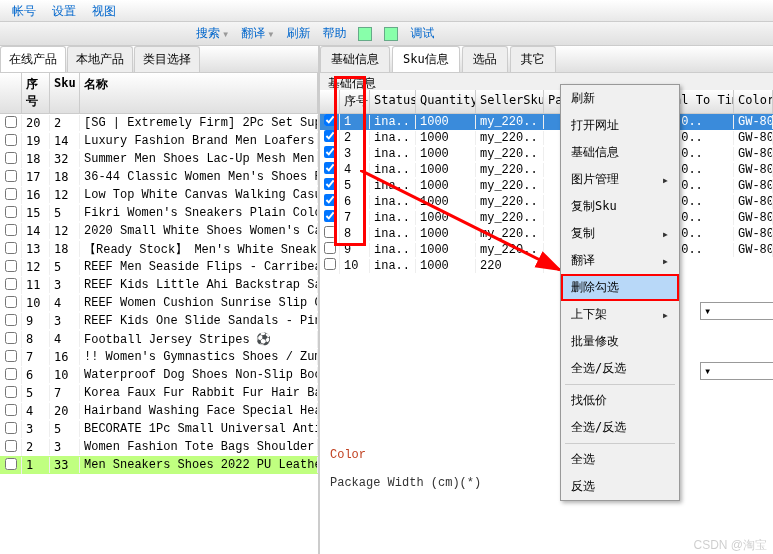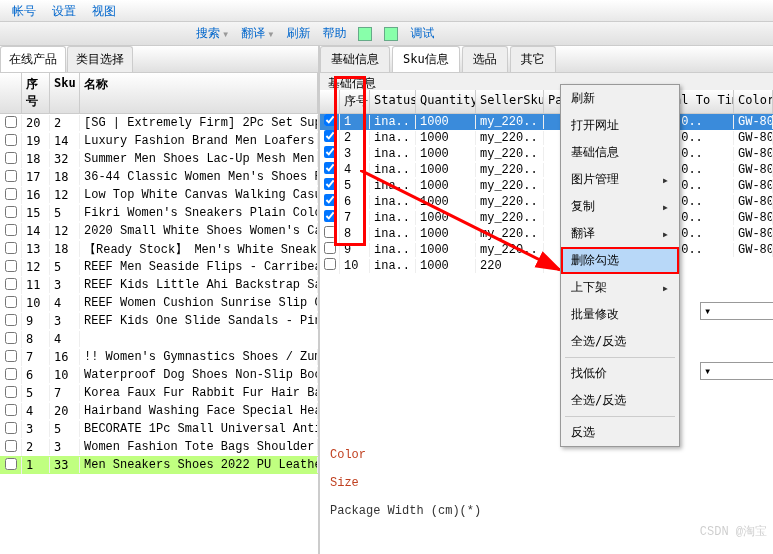--- a/index.html
+++ b/index.html
@@ -42,21 +42,21 @@
 .ctxmenu { position: absolute; background: #f0f0f0; border: 1px solid #999; box-shadow: 2px 2px 4px rgba(0,0,0,0.3); z-index: 10; width: 120px; top: 84px; left: 560px; }
 .ctxmenu .mi { padding: 5px 10px; display: flex; justify-content: space-between; align-items: center; }
 .ctxmenu .mi.sel { background: #b8d8f8; border: 2px solid red; padding: 3px 8px; }
 .ctxmenu .arrow-r::after { content: '▸'; color: #333; }
 .fields { padding: 6px 10px; margin-top: 166px; display: flex; flex-direction: column; gap: 14px; }
 .fields .lbl { font-family: "Courier New", monospace; color: #333; }
 .fields .lbl.section { color: #c04020; }
 .combo { border: 1px solid #999; padding: 1px 3px; width: 150px; background: #fff; display: flex; justify-content: space-between; }
 .combo::after { content: '▾'; }
 input[type=checkbox] { width: 12px; height: 12px; margin: 0; }
-.watermark { position: absolute; right: 6px; bottom: 14px; color: rgba(0,0,0,0.2); font-size: 12px; font-family: Liberation Mono, monospace; pointer-events: none; }
+.watermark { position: absolute; right: 6px; bottom: 0; color: rgba(0,0,0,0.2); font-size: 12px; font-family: Liberation Sans, sans-serif; pointer-events: none; }
 </style>
 </head>
 <body>
 
 <div class="menubar">
   <div>帐号</div>
   <div>设置</div>
   <div>视图</div>
 </div>
 
@@ -83,20 +83,21 @@
     </div>
   <div>
       <span>调试</span>
     </div>
 </div>
 
 <div class="main">
   <div class="leftpanel">
     <div class="left-tabs">
       <div class="tab active">在线产品</div>
+      <div class="tab">本地产品</div>
       <div class="tab">类目选择</div>
     </div>
     <div class="grid">
       <div class="grid-header">
         <div class="col-cb"></div>
         <div class="col-seq">序号</div>
         <div class="col-sku">Sku</div>
         <div class="col-name">名称</div>
       </div>
       <div class="grid-body" id="left-grid-body">
@@ -169,20 +170,21 @@
           <div class="row">
             <div class="col-cb"><input type="checkbox" style=""></div>
     <div class="col-seq">9</div>
     <div class="col-sku">3</div>
     <div class="col-name">REEF Kids One Slide Sandals - Pink</div>
           </div>
           <div class="row">
             <div class="col-cb"><input type="checkbox" style=""></div>
     <div class="col-seq">8</div>
     <div class="col-sku">4</div>
+    <div class="col-name">Football Jersey Stripes ⚽</div>
           </div>
           <div class="row">
             <div class="col-cb"><input type="checkbox" style=""></div>
     <div class="col-seq">7</div>
     <div class="col-sku">16</div>
     <div class="col-name">!! Women's Gymnastics Shoes / Zumba</div>
           </div>
           <div class="row">
             <div class="col-cb"><input type="checkbox" style=""></div>
     <div class="col-seq">6</div>
@@ -342,21 +344,20 @@
     <div style="width:68px">220</div>
     <div style="width:90px"></div>
     <div style="width:100px"></div>
     <div style="flex:1"></div>
           </div>
         </div>
     </div>
 
     <div class="fields" style="position:absolute;top:230px;left:0;right:0;">
       <div class="lbl section">Color</div>
-      <div class="lbl section">Size</div>
       <div class="lbl">Package Width (cm)(*)</div>
 
     </div>
 
     <div style="position:absolute;top:256px;left:380px" class="combo"></div>
     <div style="position:absolute;top:316px;left:380px" class="combo"></div>
   </div>
 </div>
 
 <div class="redbox1"></div>
@@ -368,26 +369,28 @@
       </marker>
     </defs>
   <line x1="0" y1="0" x2="200" y2="100" stroke="red" stroke-width="3" marker-end="url(#ah)"></line>
 </svg>
 
 <div class="ctxmenu" id="ctxmenu">
     <div class="mi">刷新</div>
     <div class="mi">打开网址</div>
     <div class="mi">基础信息</div>
     <div class="mi arrow-r">图片管理</div>
+    <div class="mi">复制Sku</div>
     <div class="mi arrow-r">复制</div>
     <div class="mi arrow-r">翻译</div>
     <div class="mi sel">删除勾选</div>
     <div class="mi arrow-r">上下架</div>
     <div class="mi">批量修改</div>
     <div class="mi">全选/反选</div>
     <div style="border-top: 1px solid rgb(204, 204, 204); height: 1px; padding: 0px; margin: 2px 4px;"></div>
     <div class="mi">找低价</div>
     <div class="mi">全选/反选</div>
     <div style="border-top: 1px solid rgb(204, 204, 204); height: 1px; padding: 0px; margin: 2px 4px;"></div>
+    <div class="mi">全选</div>
     <div class="mi">反选</div>
   </div>
 
 <div class="watermark">CSDN @淘宝</div>
 
 </body></html>

